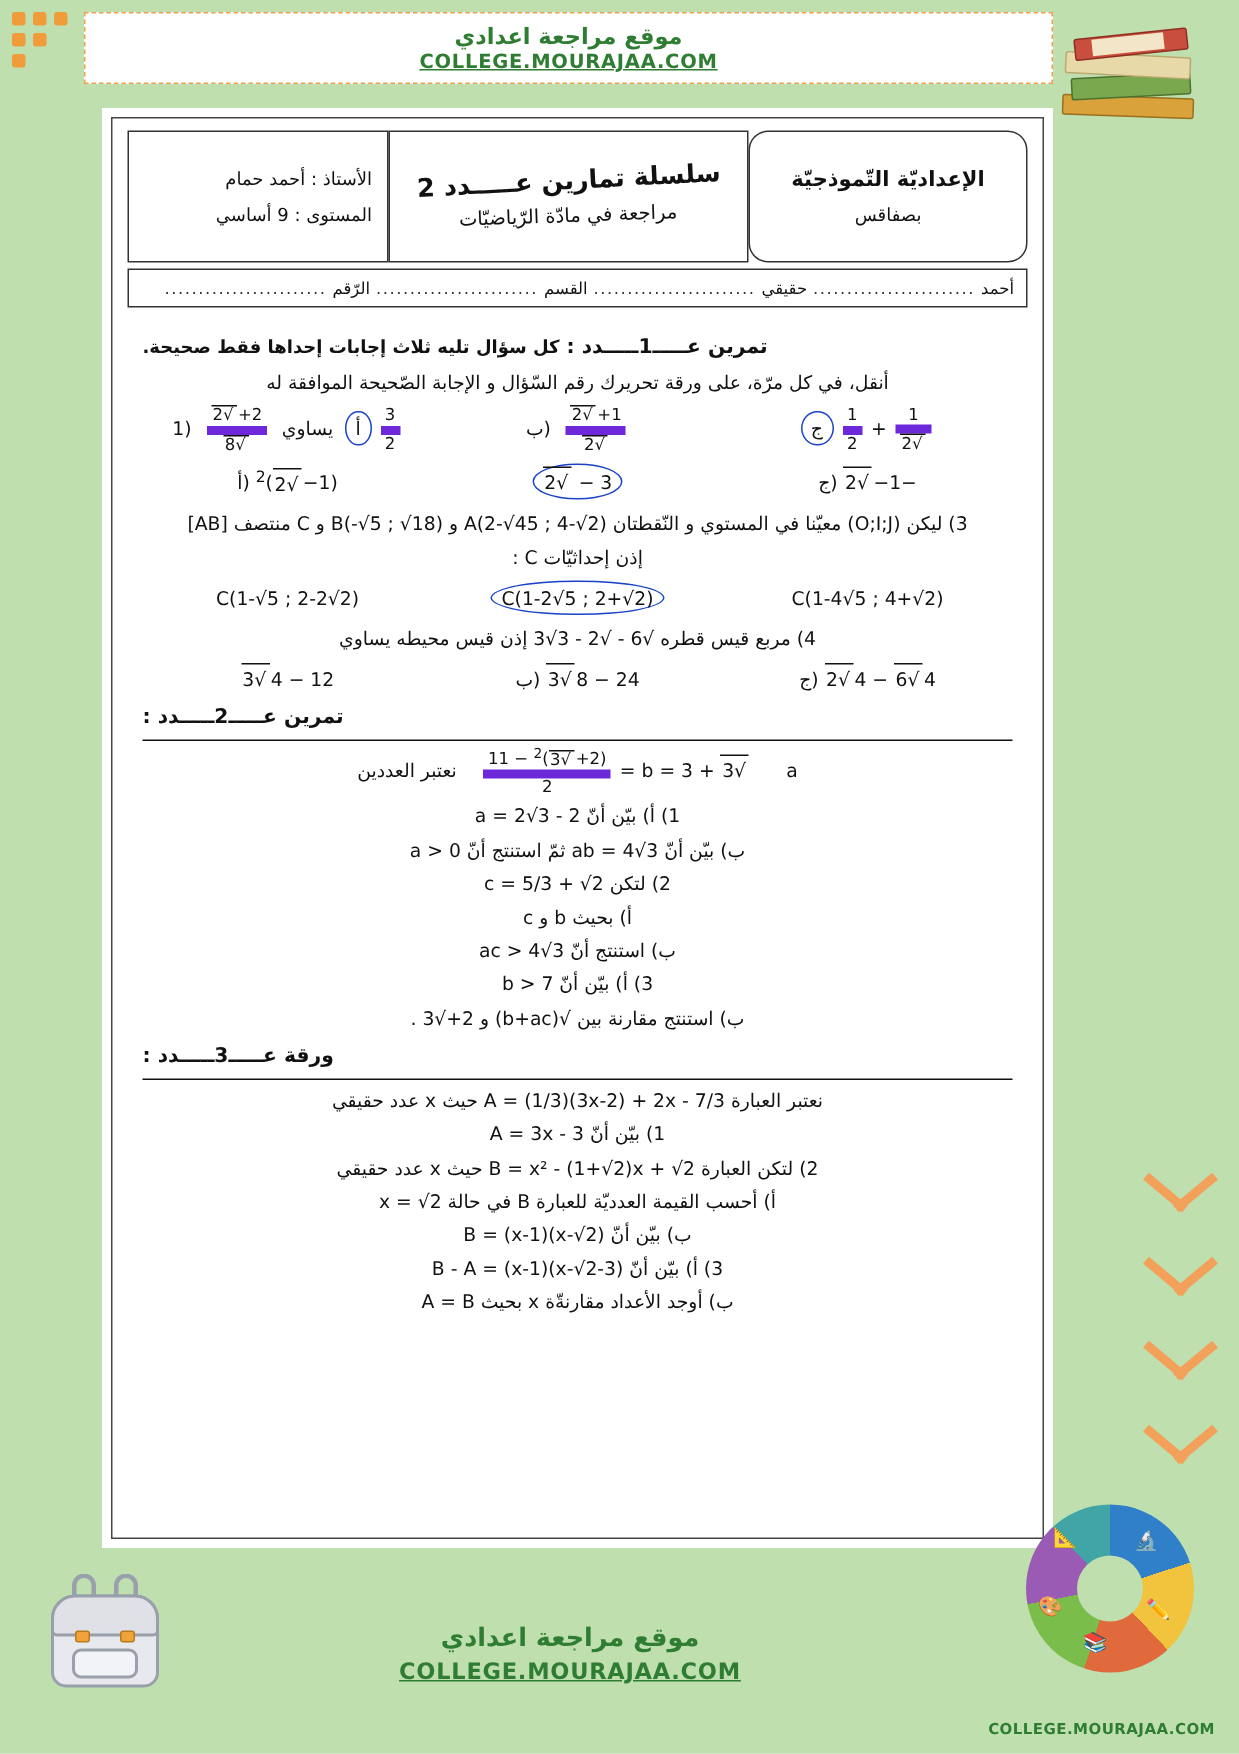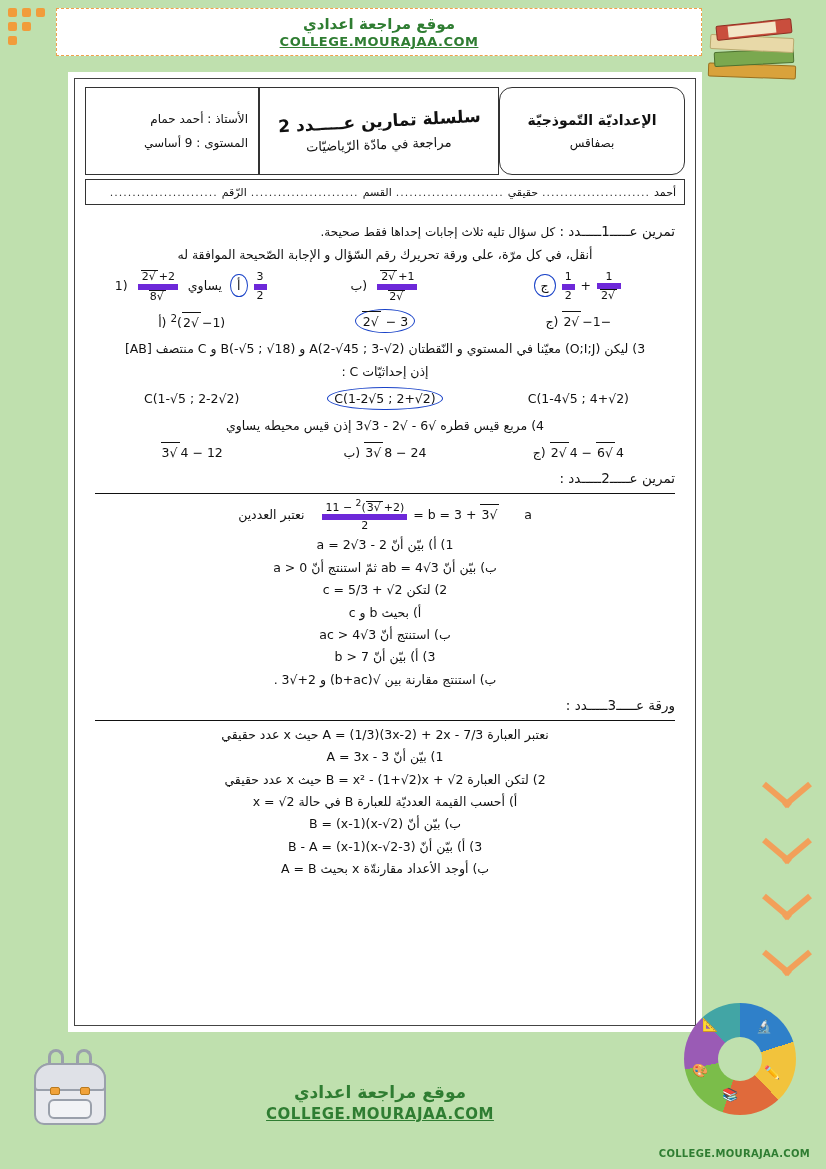--- a/index.html
+++ b/index.html
@@ -82,21 +82,21 @@
   .dots { letter-spacing:1px; color:#333; }
 
   
   .body {
     position:absolute; left:10px; top:132px; right:10px; bottom:8px;
     direction:rtl; color:#111; font-size:12.5px; line-height:1.55;
     padding:4px 10px 0 10px;
   }
 
   .ex-title {
-    text-align:right; font-weight:normal; font-size:13.5px; margin:6px 0 2px 0;
+    text-align:left; font-weight:bold; font-size:13.5px; margin:6px 0 2px 0;
     letter-spacing:0px;
   }
   .sub { font-size:12px; }
 
   .line { margin:3px 0; }
   .center { text-align:center; }
   .row3 { display:flex; justify-content:space-between; align-items:center; margin:6px 0; }
   .row3 > div { flex:1; text-align:center; }
   .rowr { text-align:right; }
 
@@ -237,21 +237,21 @@
           &nbsp;(1
         </div>
       </div>
 
       <div class="row3">
         <div>−1−<span class="sqr">√2</span>&nbsp;(ج</div>
         <div><span class="circ">3 − <span class="sqr">√2</span></span></div>
         <div>(1−<span class="sqr">√2</span>)<sup>2</sup>&nbsp;(أ</div>
       </div>
 
-      <div class="line center">3) ليكن (O;I;J) معيّنا في المستوي و النّقطتان A(2-√45 ; 3-√2) و B(-√5 ; √18) و C منتصف [AB]</div>
+      <div class="line center">3) ليكن (O;I;J) معيّنا في المستوي و النّقطتان A(2-√45 ; 4-√2) و B(-√5 ; √18) و C منتصف [AB]</div>
       <div class="line center">إذن إحداثيّات C :</div>
       <div class="row3">
         <div>C(1-4√5 ; 4+√2)</div>
         <div><span class="circ"><span>C(1-2√5 ; 2+√2)</span></span></div>
         <div>C(1-√5 ; 2-2√2)</div>
       </div>
 
       <div class="line center">4) مربع قيس قطره √6 - √2 - 3√3 إذن قيس محيطه يساوي</div>
       <div class="row3">
         <div>4<span class="sqr">√6</span> − 4<span class="sqr">√2</span>&nbsp;(ج</div>

